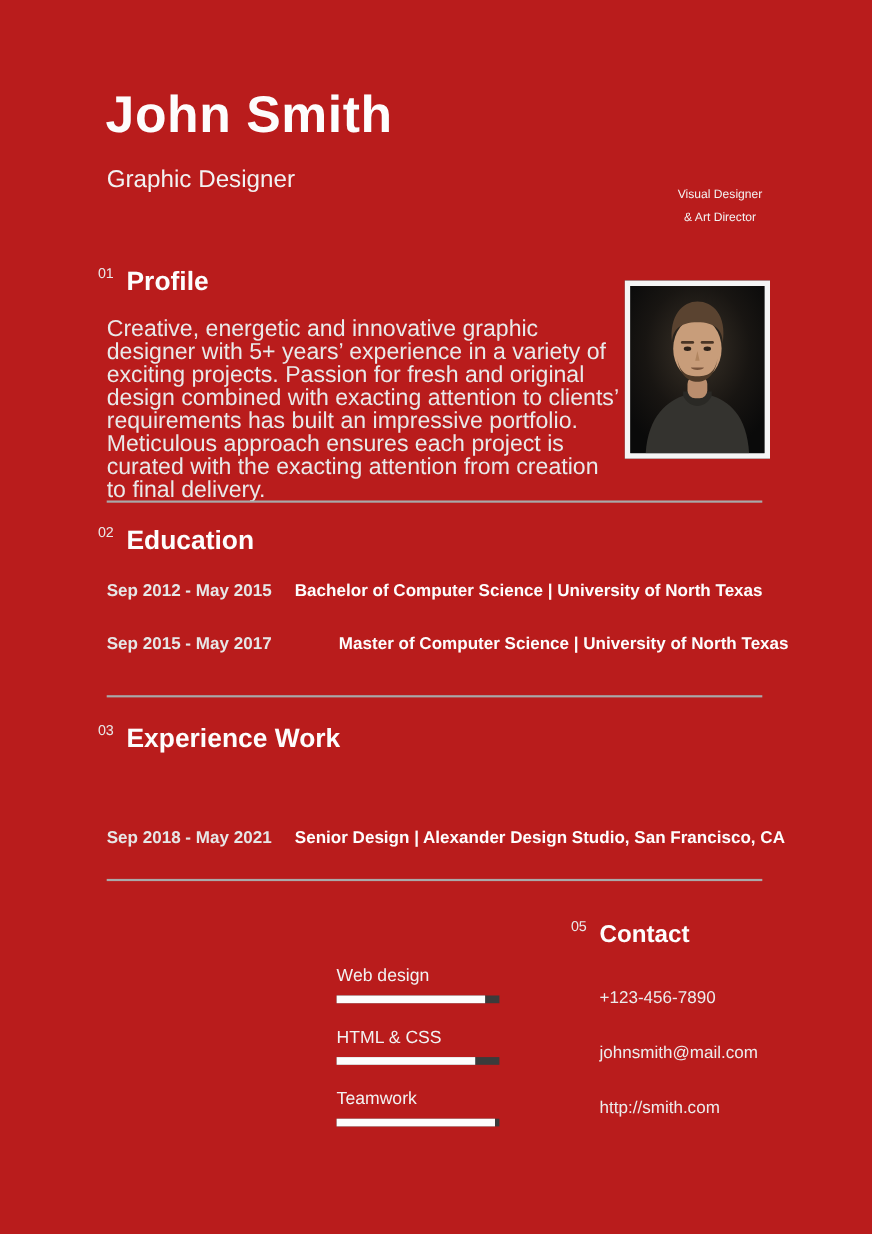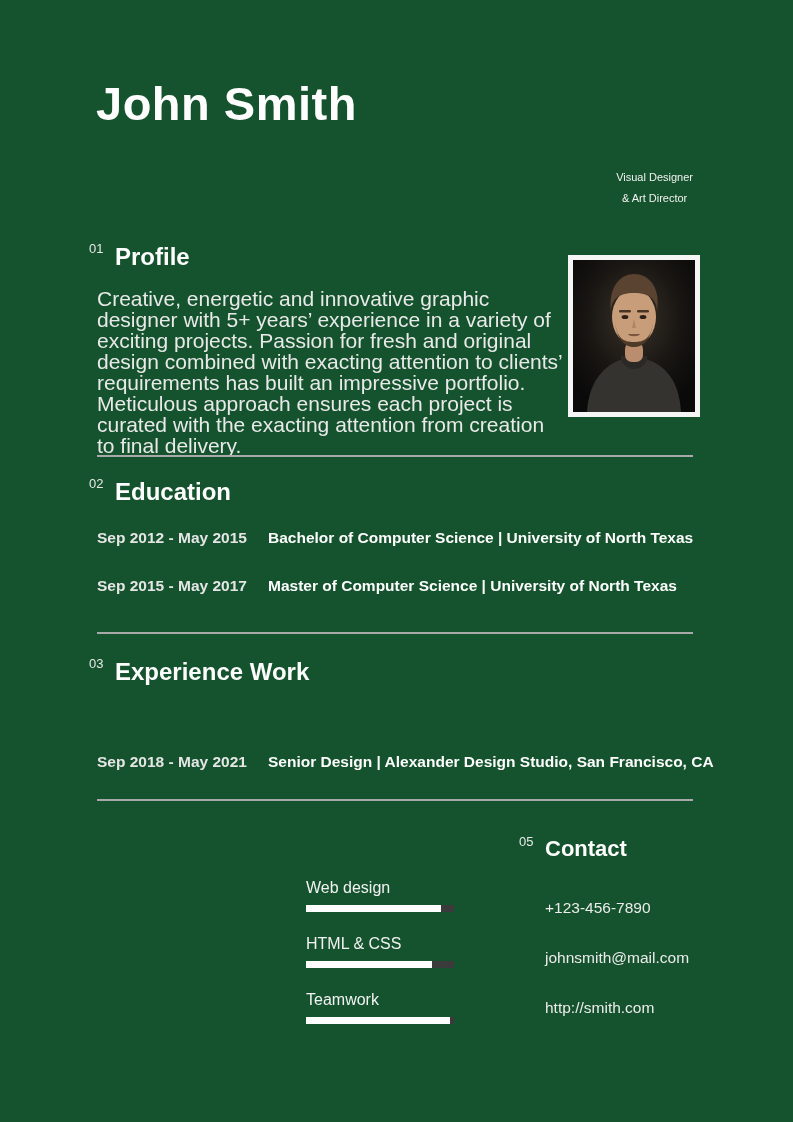--- a/index.html
+++ b/index.html
@@ -1,19 +1,19 @@
 <!DOCTYPE html>
 <html><head>
 <meta charset="utf-8">
 <style>
   html,body { margin:0; padding:0; background:#111; }
   .page {
     position:relative;
     width:793px; height:1122px;
-    background:#14532d;
+    background:#b91c1c;
     font-family:"Liberation Sans", sans-serif;
     color:#ffffff;
     overflow:hidden;
   }
   
   .name {
     position:absolute; left:96px; top:76px;
     font-size:47px; font-weight:bold; letter-spacing:0.5px;
     color:#fdfdfd; white-space:nowrap;
   }
@@ -70,20 +70,21 @@
   
   .contact-list { position:absolute; left:545px; top:899px; }
   .contact-item { font-size:15.5px; color:#ececec; margin-bottom:31px; height:19px; }
 </style>
 </head>
 <body>
 
 <div class="page">
 
   <div class="name">John Smith</div>
+  <div class="subtitle">Graphic Designer</div>
   <div class="tagline">
     <div>Visual Designer</div>
     <div>&amp; Art Director</div>
   </div>
 
   <div class="sec-head" style="top:243px;">
     <span class="sec-num">01</span>
     <span>Profile</span>
   </div>
   <div class="profile-body">Creative, energetic and innovative graphic designer with 5+ years’ experience in a variety of exciting projects. Passion for fresh and original design combined with exacting attention to clients’ requirements has built an impressive portfolio. Meticulous approach ensures each project is curated with the exacting attention from creation to final delivery.</div>
@@ -124,21 +125,21 @@
   <div class="divider" style="top:455px;"></div>
 
   <div class="sec-head" style="top:478px;">
     <span class="sec-num">02</span>
     <span>Education</span>
   </div>
   <div class="row" style="top:529px;">
     <span class="dates">Sep 2012 - May 2015</span>
     <span class="rtitle">Bachelor of Computer Science | University of North Texas</span>
   </div>
-  <div class="row" style="top:577px;">
+  <div class="row" style="top:577px;gap:40px;">
     <span class="dates">Sep 2015 - May 2017</span>
     <span class="rtitle">Master of Computer Science | University of North Texas</span>
   </div>
 
   <div class="divider" style="top:632px;"></div>
 
   <div class="sec-head" style="top:658px;">
     <span class="sec-num">03</span>
     <span>Experience Work</span>
   </div>

